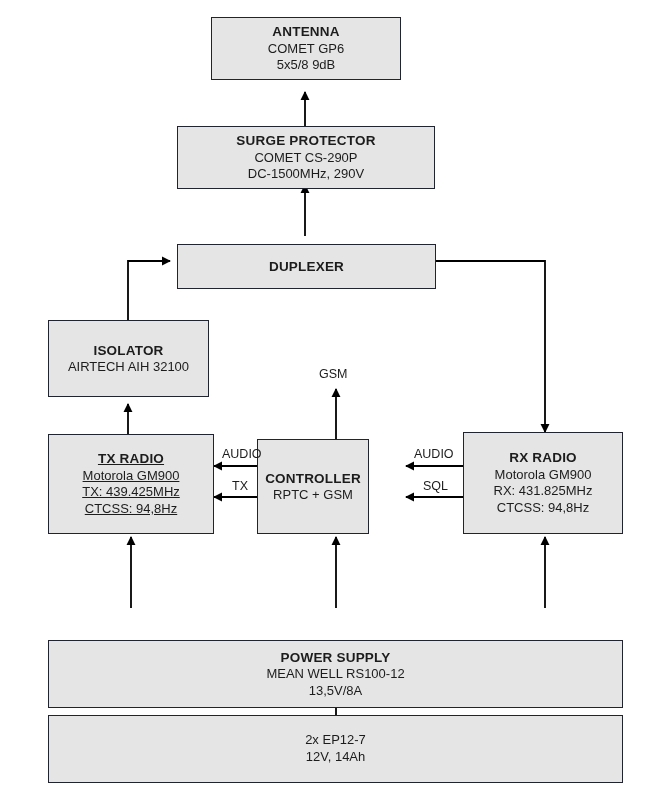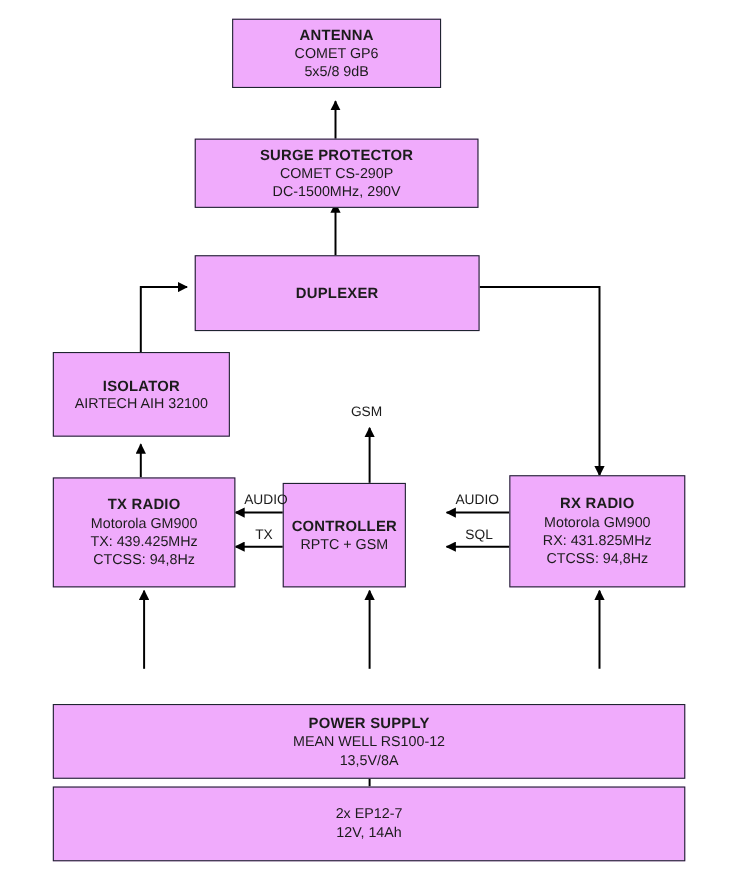--- a/index.html
+++ b/index.html
@@ -11,21 +11,21 @@
     position: relative;
     width: 672px;
     height: 800px;
     background: #ffffff;
     font-family: "Liberation Sans", sans-serif;
     overflow: hidden;
   }
   .node {
     position: absolute;
     box-sizing: border-box;
-    background: #f0abfc;
+    background: #e5e5e5;
     border: 1.6px solid #1f2430;
     display: flex;
     flex-direction: column;
     align-items: center;
     justify-content: center;
     text-align: center;
     color: #1c1c1c;
     line-height: 1.28;
   }
   .node .title {
@@ -127,30 +127,30 @@
     <div class="sub">COMET GP6</div>
     <div class="sub">5x5/8 9dB</div>
   </div>
 
   <div class="node" style="left:177px; top:126px; width:258px; height:63px;">
     <div class="title">SURGE PROTECTOR</div>
     <div class="sub">COMET CS-290P</div>
     <div class="sub">DC-1500MHz, 290V</div>
   </div>
 
-  <div class="node" style="left:177px; top:232px; width:259px; height:69px;">
+  <div class="node" style="left:177px; top:244px; width:259px; height:45px;">
     <div class="title">DUPLEXER</div>
   </div>
 
   <div class="node" style="left:48px; top:320px; width:161px; height:77px;">
     <div class="title">ISOLATOR</div>
     <div class="sub">AIRTECH AIH 32100</div>
   </div>
 
-  <div class="node" style="left:48px; top:434px; width:166px; height:100px;">
+  <div class="node" style="left:48px; top:434px; width:166px; height:100px;text-decoration:underline;">
     <div class="title">TX RADIO</div>
     <div class="sub">Motorola GM900</div>
     <div class="sub">TX: 439.425MHz</div>
     <div class="sub">CTCSS: 94,8Hz</div>
   </div>
 
   <div class="node" style="left:257px; top:439px; width:112px; height:95px;">
     <div class="title">CONTROLLER</div>
     <div class="sub">RPTC + GSM</div>
   </div>

